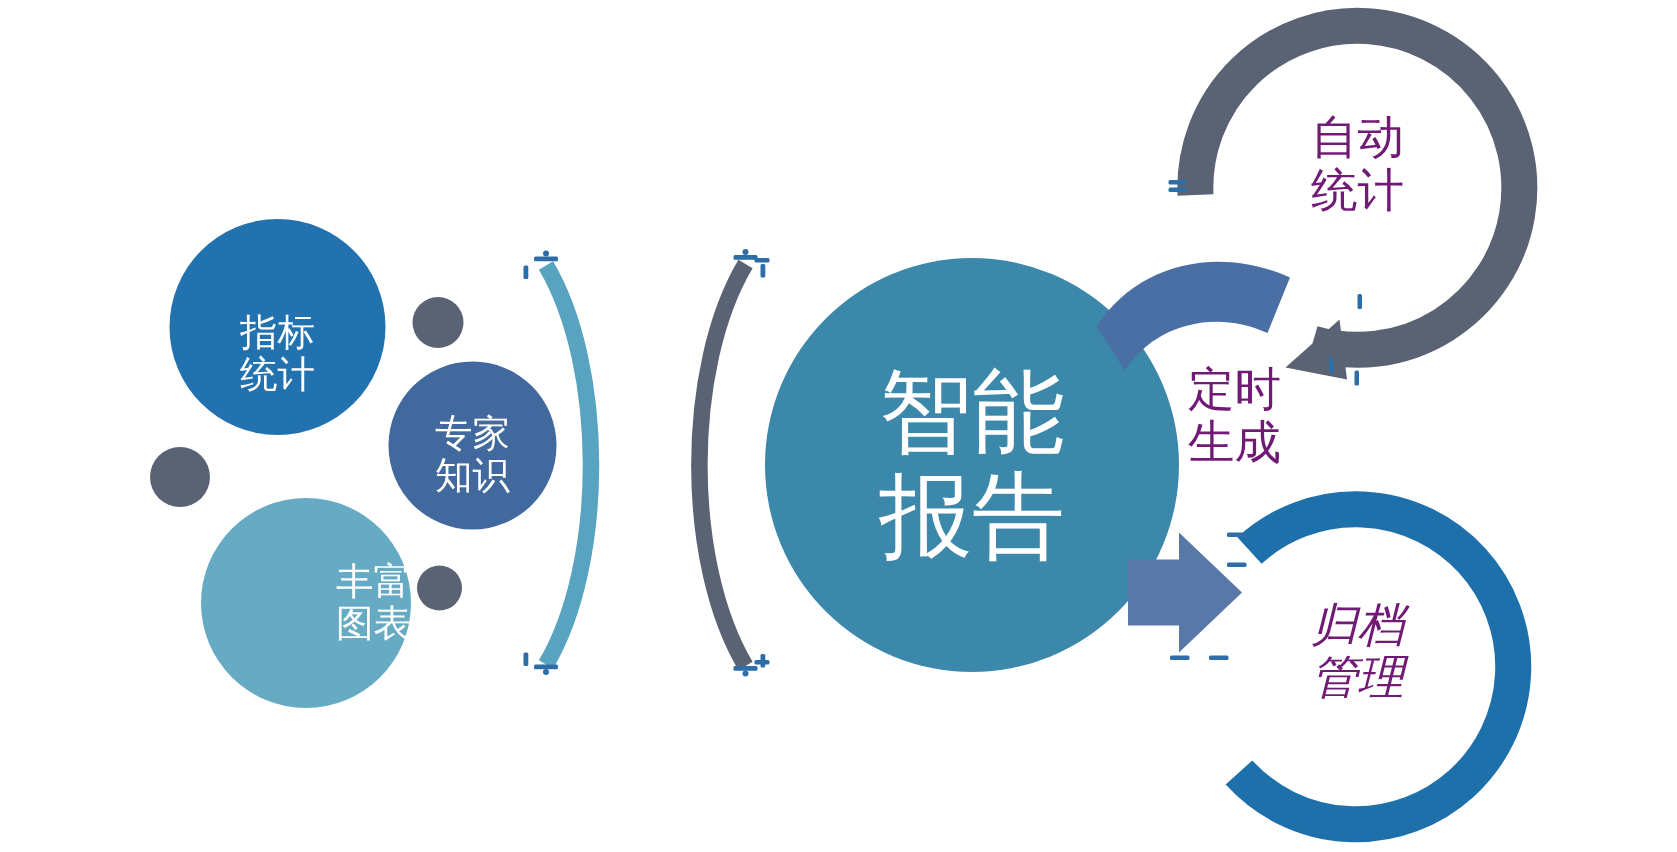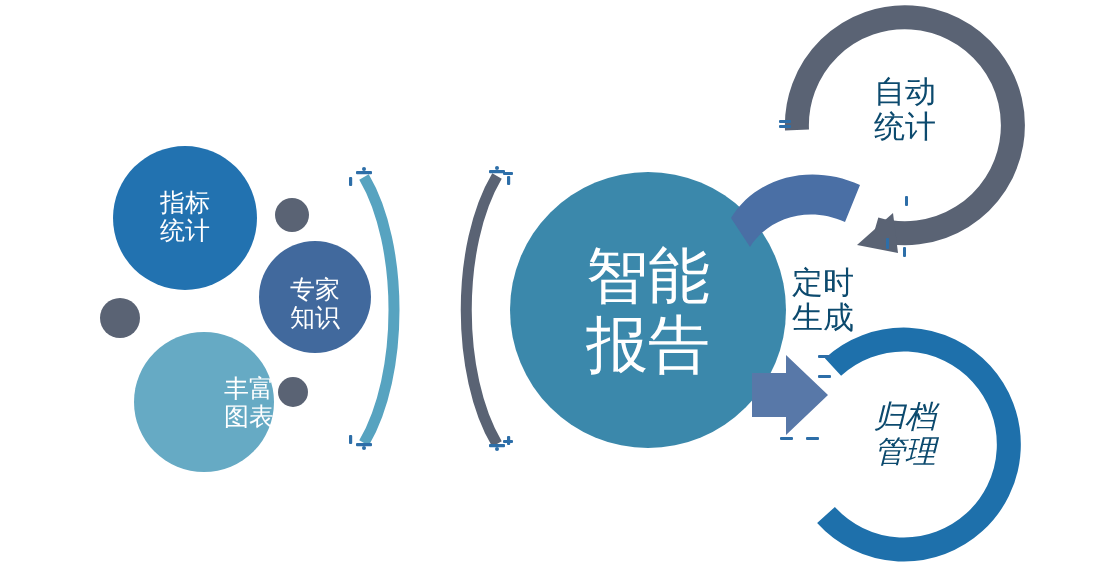--- a/index.html
+++ b/index.html
@@ -26,21 +26,21 @@
   }
   .lbl {
     position: absolute;
     text-align: center;
     line-height: 1.12;
     white-space: pre;
     pointer-events: none;
     font-family: "Liberation Sans", "DejaVu Sans", sans-serif;
   }
   .lbl-white { color: #ffffff; }
-  .lbl-dark  { color: #0c4a6e; }
+  .lbl-dark  { color: #701a75; }
 
   
   .node-label {
     display: flex;
     flex-direction: column;
     align-items: center;
     justify-content: center;
   }
   .node-label span { display: block; }
 
@@ -139,21 +139,21 @@
                L 845,222
                C 808,205 768,218 750,247 Z" fill="#4a6fa5"></path>
       <path d="M 845,222 L 895,197 L 886,252 Z" fill="#4a6fa5" opacity="0"></path>
     </g>
 
     <g transform="translate(752,355)">
       <path d="M 0,18 L 34,18 L 34,0 L 76,40 L 34,80 L 34,62 L 0,62 Z" fill="#5878a8"></path>
     </g>
   </svg>
 
-  <div class="lbl lbl-white node-label t-small" style="left:113px; top:184px; width:144px; height:64px;">
+  <div class="lbl lbl-white node-label t-small" style="left:113px; top:204px; width:144px; height:64px;">
     <span>指标</span>
     <span>统计</span>
   </div>
 
   <div class="lbl lbl-white node-label t-small" style="left:259px; top:271px; width:112px; height:64px;">
     <span>专家</span>
     <span>知识</span>
   </div>
 
   <div class="lbl lbl-white node-label t-small" style="left:134px; top:370px; width:140px; height:64px;align-items:flex-end;">
@@ -169,18 +169,18 @@
   <div class="lbl lbl-dark node-label t-side" style="left:833px; top:69px; width:144px; height:82px;">
     <span>自动</span>
     <span>统计</span>
   </div>
 
   <div class="lbl lbl-dark node-label t-side" style="left:833px; top:394px; width:144px; height:82px;font-style:italic;">
     <span>归档</span>
     <span>管理</span>
   </div>
 
-  <div class="lbl lbl-dark node-label t-side" style="left:757px; top:260px; width:132px; height:82px;">
+  <div class="lbl lbl-dark node-label t-side" style="left:757px; top:237px; width:132px; height:82px;">
     <span>定时</span>
     <span>生成</span>
   </div>
 
 </div>
 
 </body></html>

